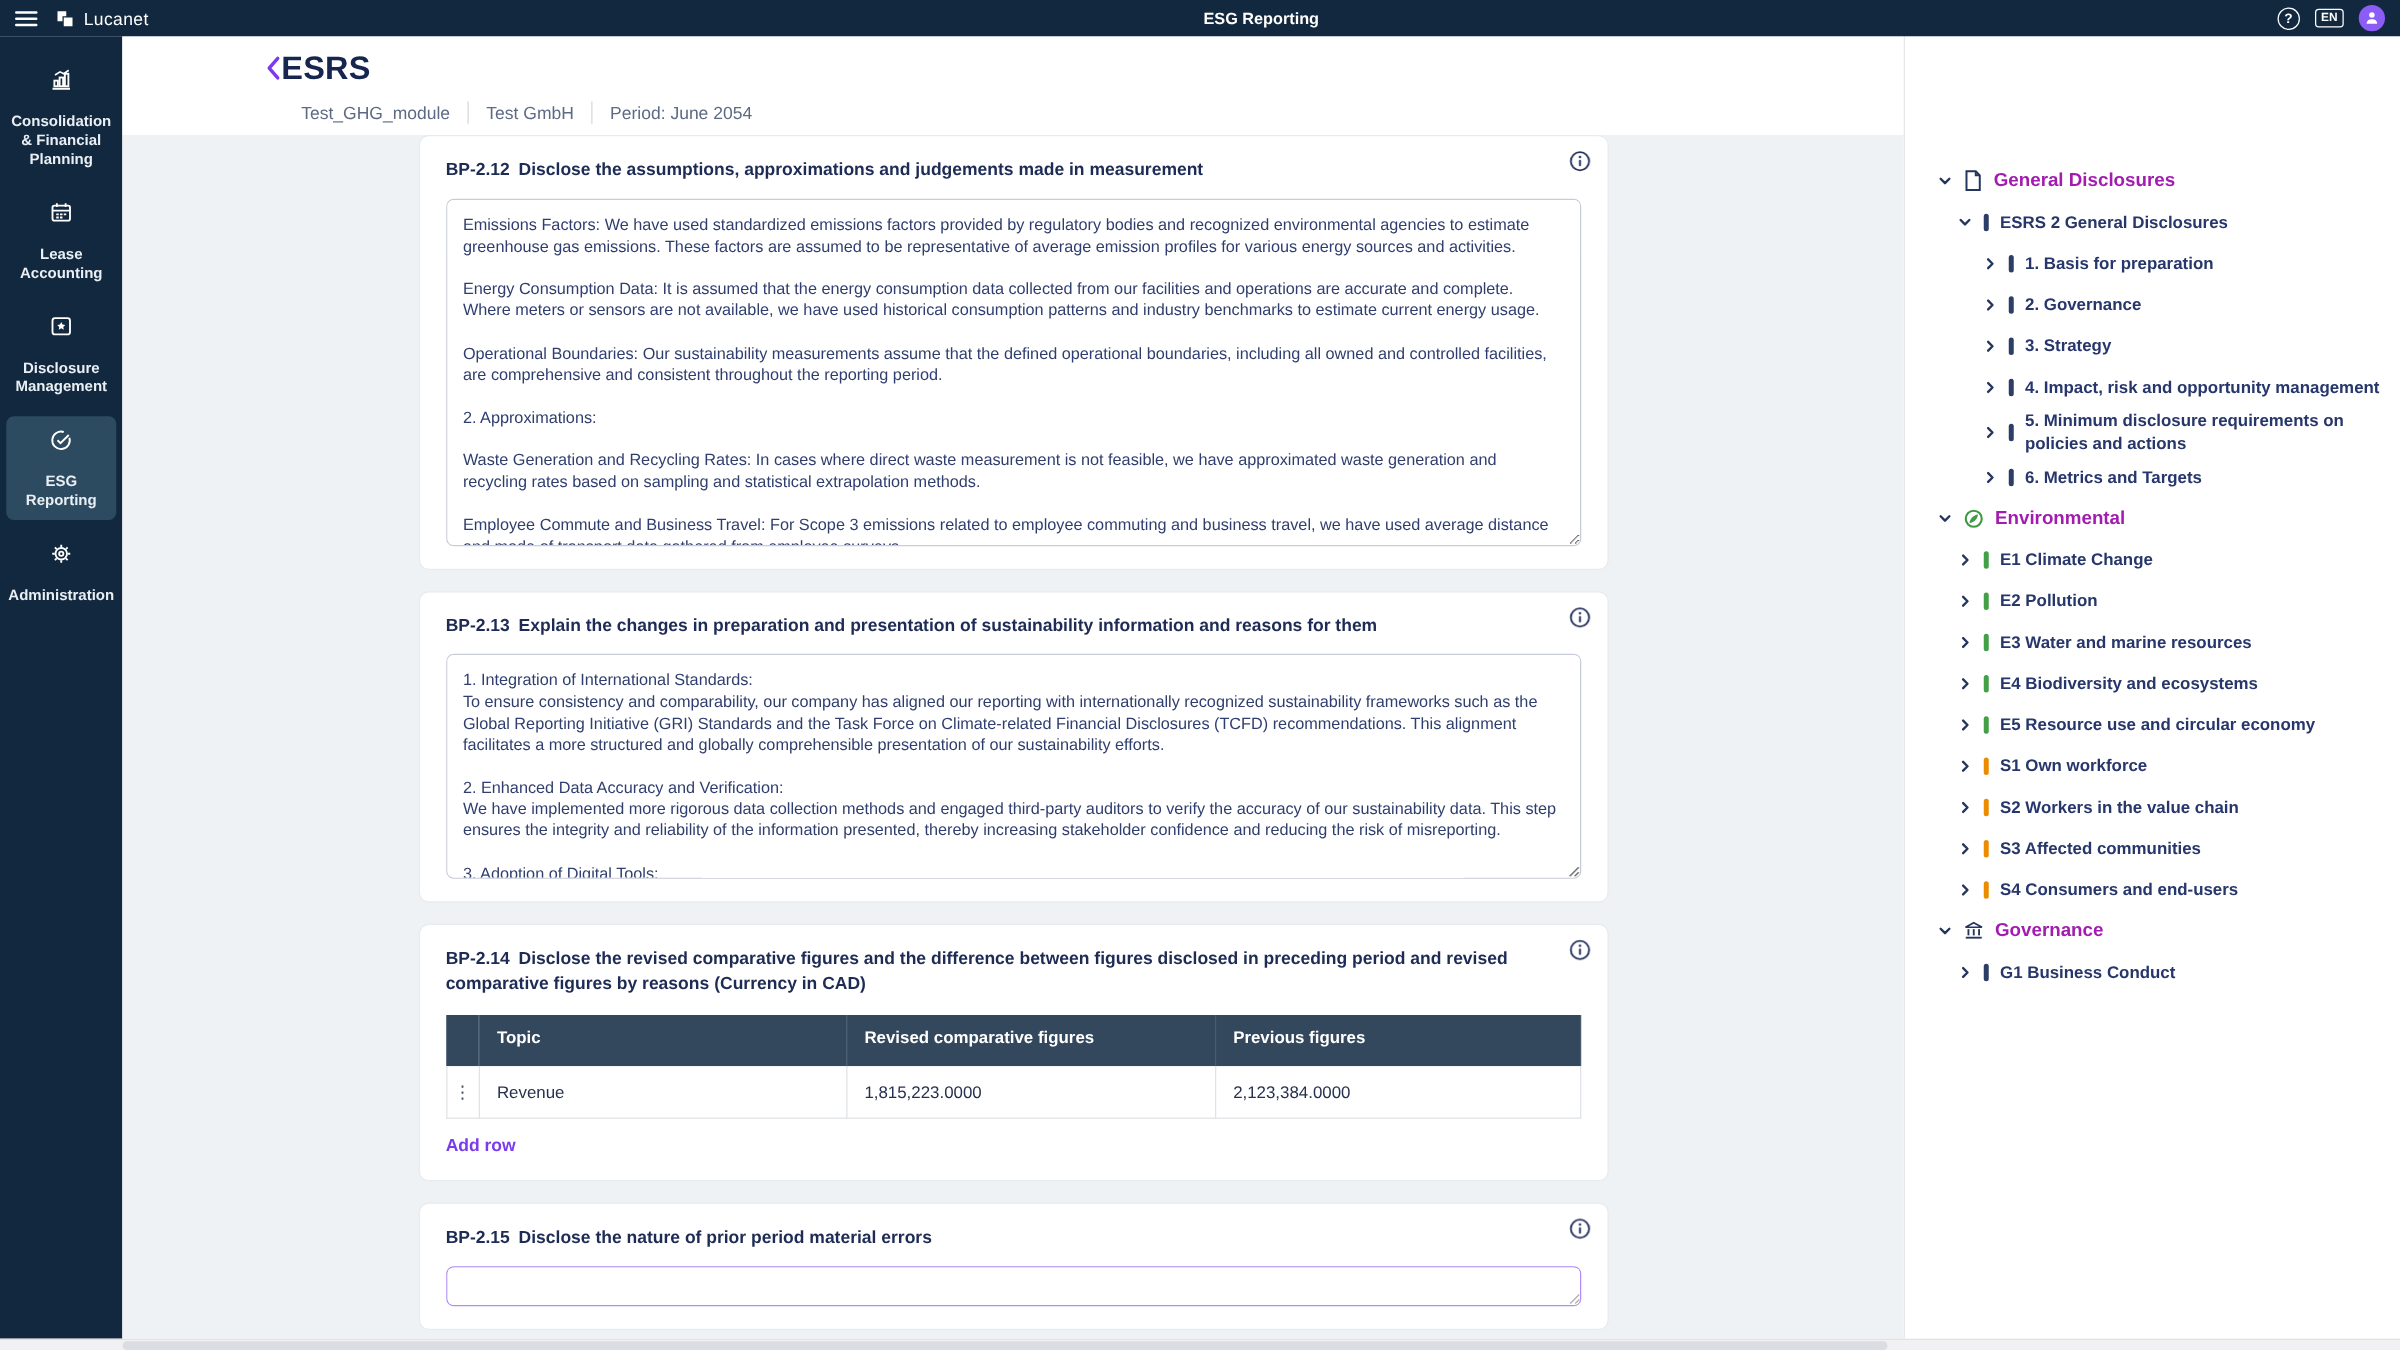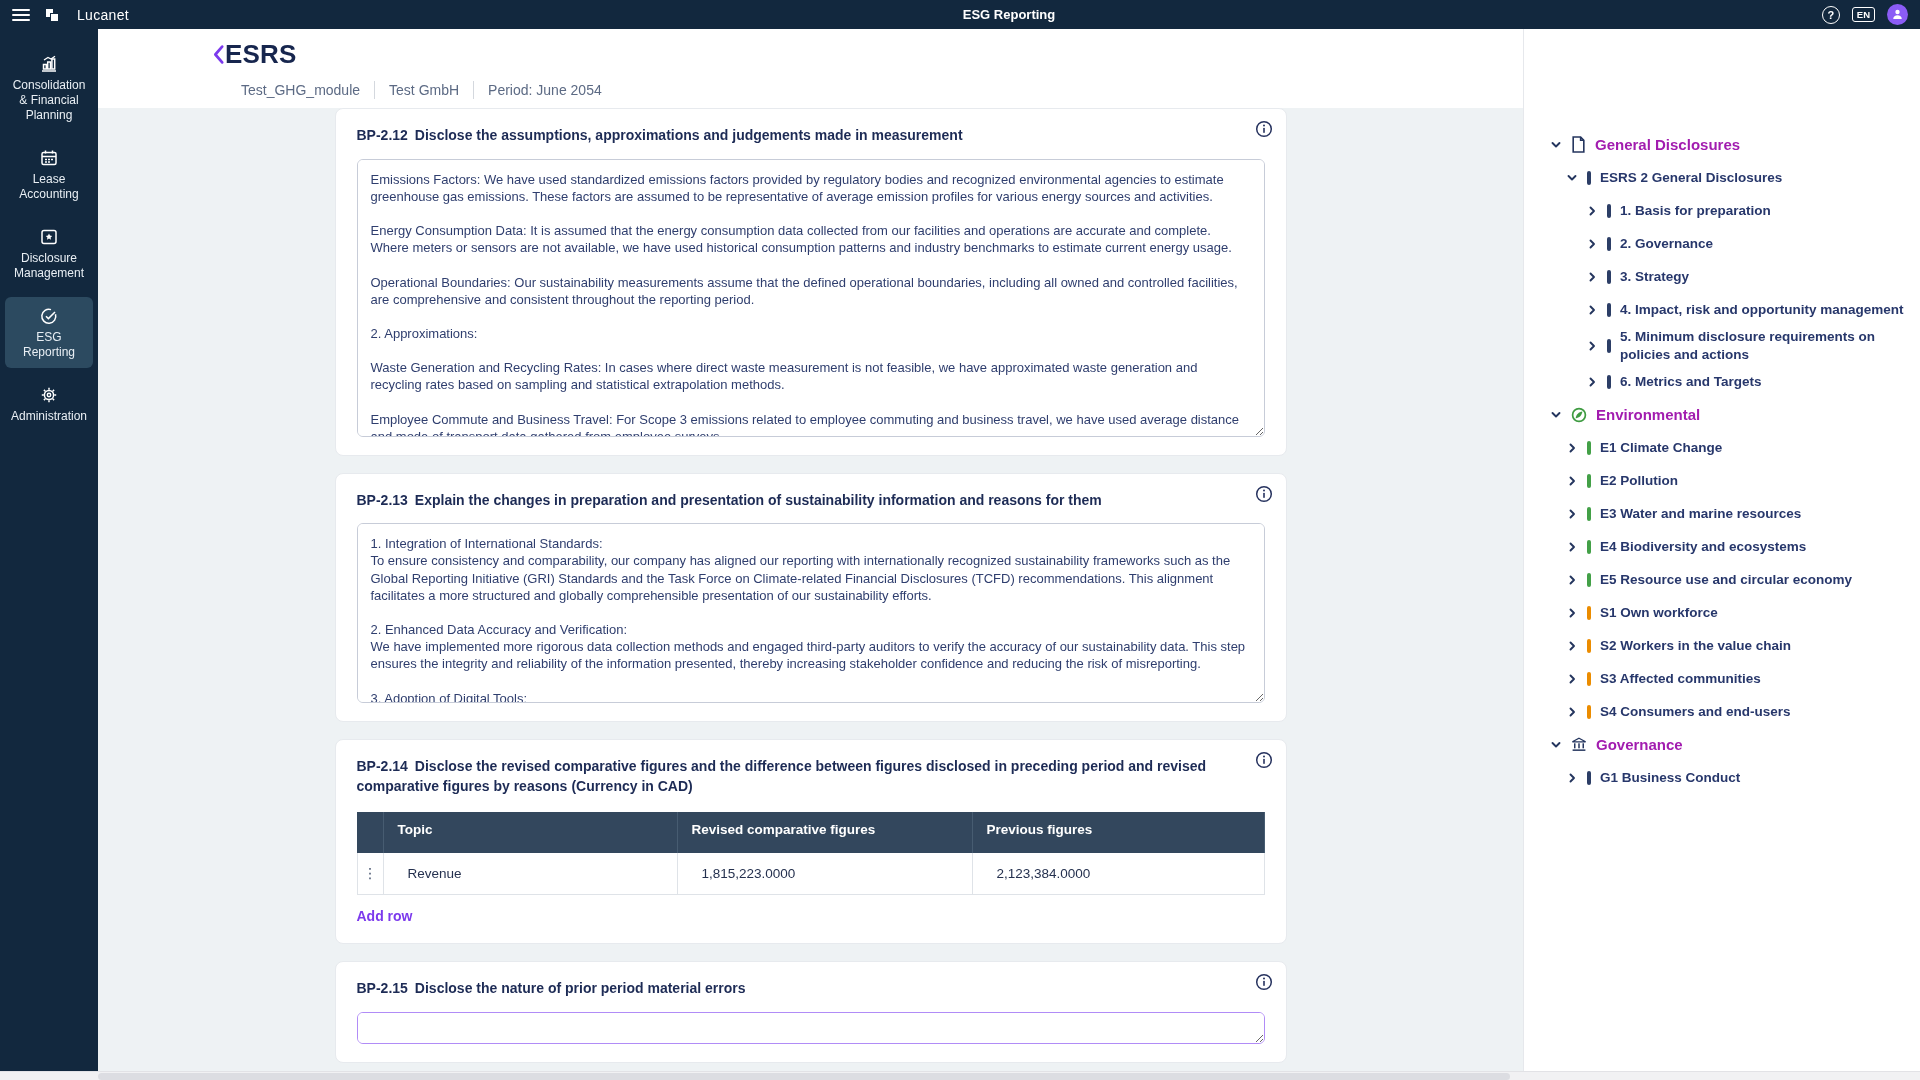--- a/index.html
+++ b/index.html
@@ -4,40 +4,40 @@
 <style>
   * { margin:0; padding:0; box-sizing:border-box; }
   html,body { width:1920px; height:1080px; overflow:hidden;
     font-family:"Liberation Sans", sans-serif; background:#fff; }
 
   
   .topbar { position:relative; height:29px; background:#12283E; display:flex;
     align-items:center; padding:0 12px; color:#fff; z-index:5; }
   .hamburger { width:18px; display:flex; flex-direction:column; gap:3px; cursor:pointer; margin-right:14px; }
   .hamburger span { display:block; height:2px; background:#fff; border-radius:1px; }
-  .brand { display:flex; align-items:center; gap:17px; }
+  .brand { display:flex; align-items:center; gap:7px; }
   .brand-name { font-size:14px; letter-spacing:.3px; color:#fff; }
   .topbar-title { position:absolute; left:98px; right:0; text-align:center;
     font-size:13px; font-weight:700; color:#fff; pointer-events:none; }
   .topbar-right { margin-left:auto; display:flex; align-items:center; gap:12px; }
   .help-icon { width:18px; height:18px; border:1.6px solid #fff; border-radius:50%;
     display:flex; align-items:center; justify-content:center; font-size:11px; font-weight:700; cursor:pointer; }
   .lang-badge { border:1.6px solid #fff; border-radius:3px; font-size:9.5px; font-weight:700;
     padding:1px 4px; cursor:pointer; }
   .avatar { width:21px; height:21px; border-radius:50%; background:#8B5CF6;
     display:flex; align-items:center; justify-content:center; cursor:pointer; }
 
   
   .shell { display:flex; height:1042px; }
 
   
   .sidebar { width:98px; background:#12283E; padding-top:16px; display:flex;
     flex-direction:column; gap:8px; flex-shrink:0; }
   .nav-item { margin:0 5px; padding:9px 4px 8px; border-radius:6px; display:flex;
-    flex-direction:column; align-items:center; gap:4px; cursor:pointer; }
+    flex-direction:column; align-items:center; gap:16px; cursor:pointer;font-weight:bold; }
   .nav-item.active { background:#2C4A60; }
   .nav-label { color:#E9EFF4; font-size:12px; line-height:1.25; text-align:center; }
 
   
   .main { flex:1; display:flex; flex-direction:column; background:#fff; min-width:0; }
   .page-head { height:79px; background:#fff; padding:10px 0 0 114px; }
   .title-row { display:flex; align-items:center; }
   .back-btn { cursor:pointer; display:flex; align-items:center; }
   .page-title { font-size:26px; font-weight:700; color:#17264E; letter-spacing:.2px; }
   .crumbs { display:flex; align-items:center; margin:11px 0 0 29px; font-size:14px; color:#5C6A84; }
@@ -57,21 +57,21 @@
     padding:11px 13px; font-family:"Liberation Sans", sans-serif; font-size:13px; line-height:1.32;
     color:#2F3E6E; resize:vertical; background:#fff; outline:none; }
   .ta.focused { border:1.5px solid #B18CF7; }
 
   
   .tbl { width:100%; border-collapse:collapse; margin-top:16px; font-size:13.5px; }
   .tbl th { background:#33475D; color:#fff; text-align:left; font-weight:600;
     padding:10px 14px 16px; border-right:1px solid #475C71; }
   .tbl th.gutter, .tbl td.gutter { width:26px; padding:0; text-align:center; }
   .tbl th.gutter { border-right:1px solid #475C71; }
-  .tbl td { background:#fff; color:#25314F; padding:13px 24px; border:1px solid #DFE3E8;
+  .tbl td { background:#fff; color:#25314F; padding:13px 14px; border:1px solid #DFE3E8;
     border-top:none; }
   .kebab { color:#42506B; font-size:14px; cursor:pointer; line-height:1; }
   .add-row { display:inline-block; margin-top:13px; color:#7C3AED; font-size:14px;
     font-weight:700; cursor:pointer; }
 
   
   .tree-panel { width:397px; background:#fff; border-left:1px solid #E6E8EC;
     padding:99px 10px 0 0; flex-shrink:0; overflow:hidden; }
   .trow { display:flex; align-items:center; gap:9px; min-height:33px; cursor:pointer; padding:2px 0; }
   .trow.lvl0 { padding-left:26px; }

